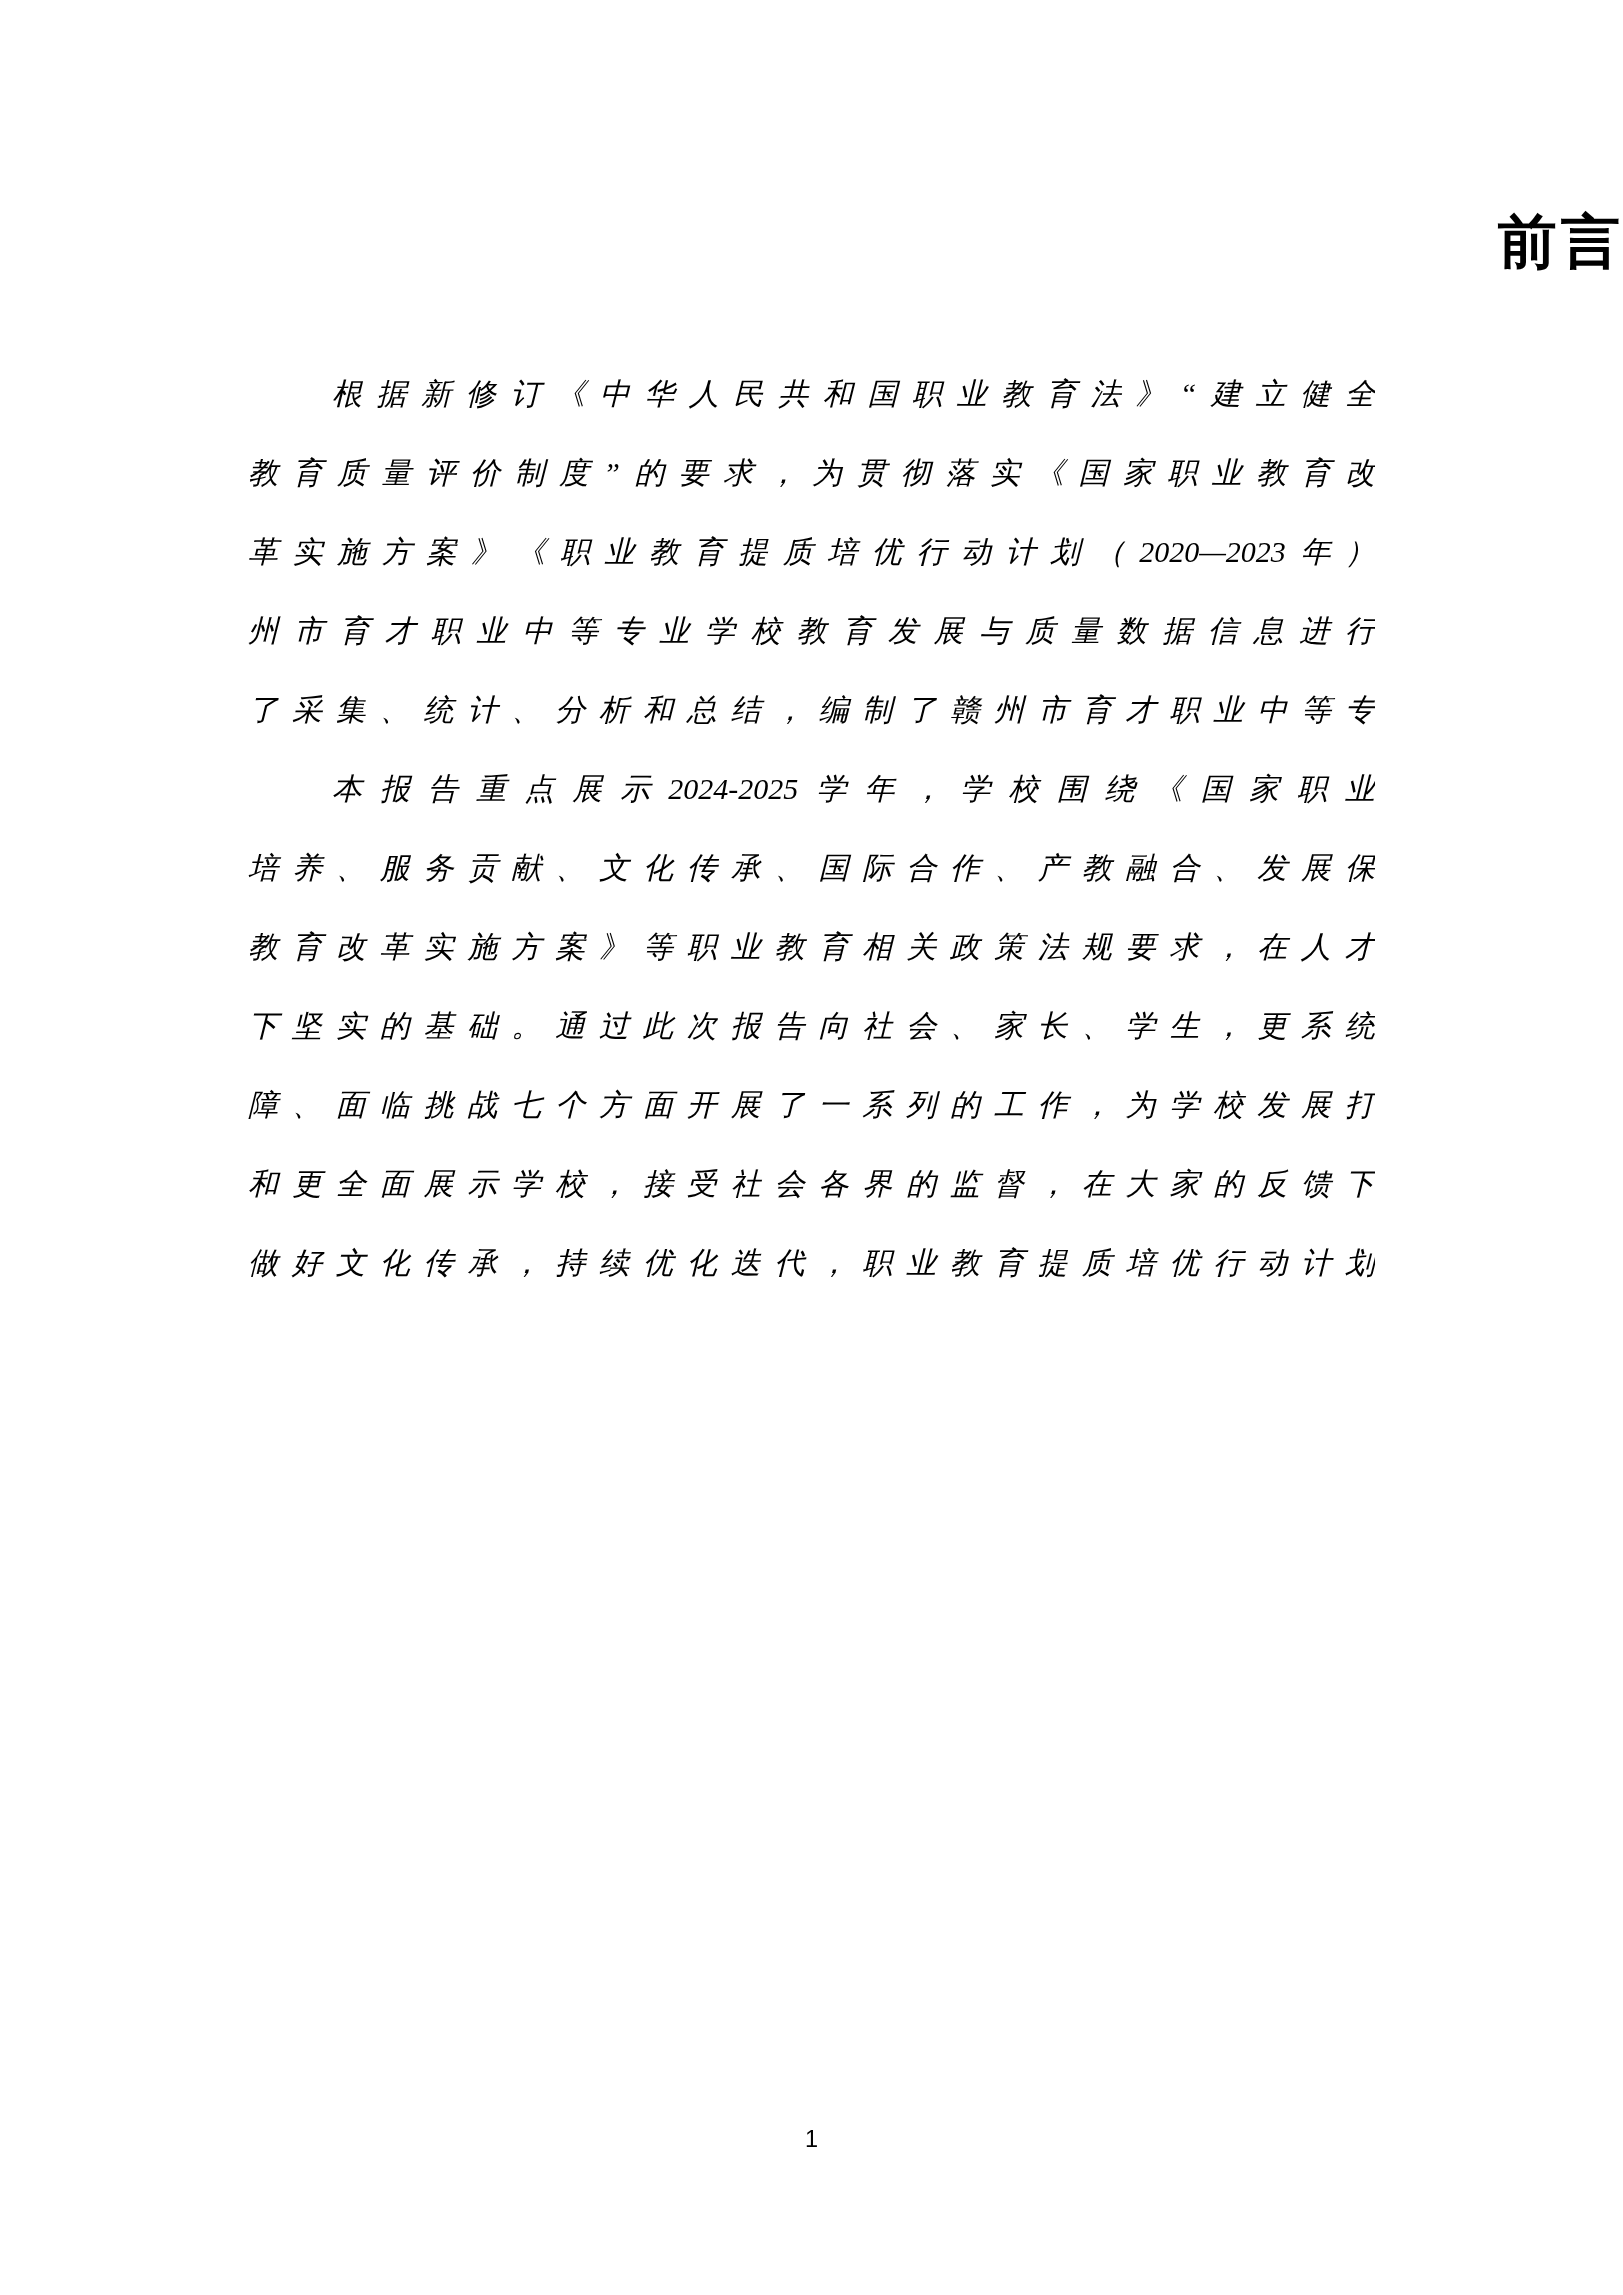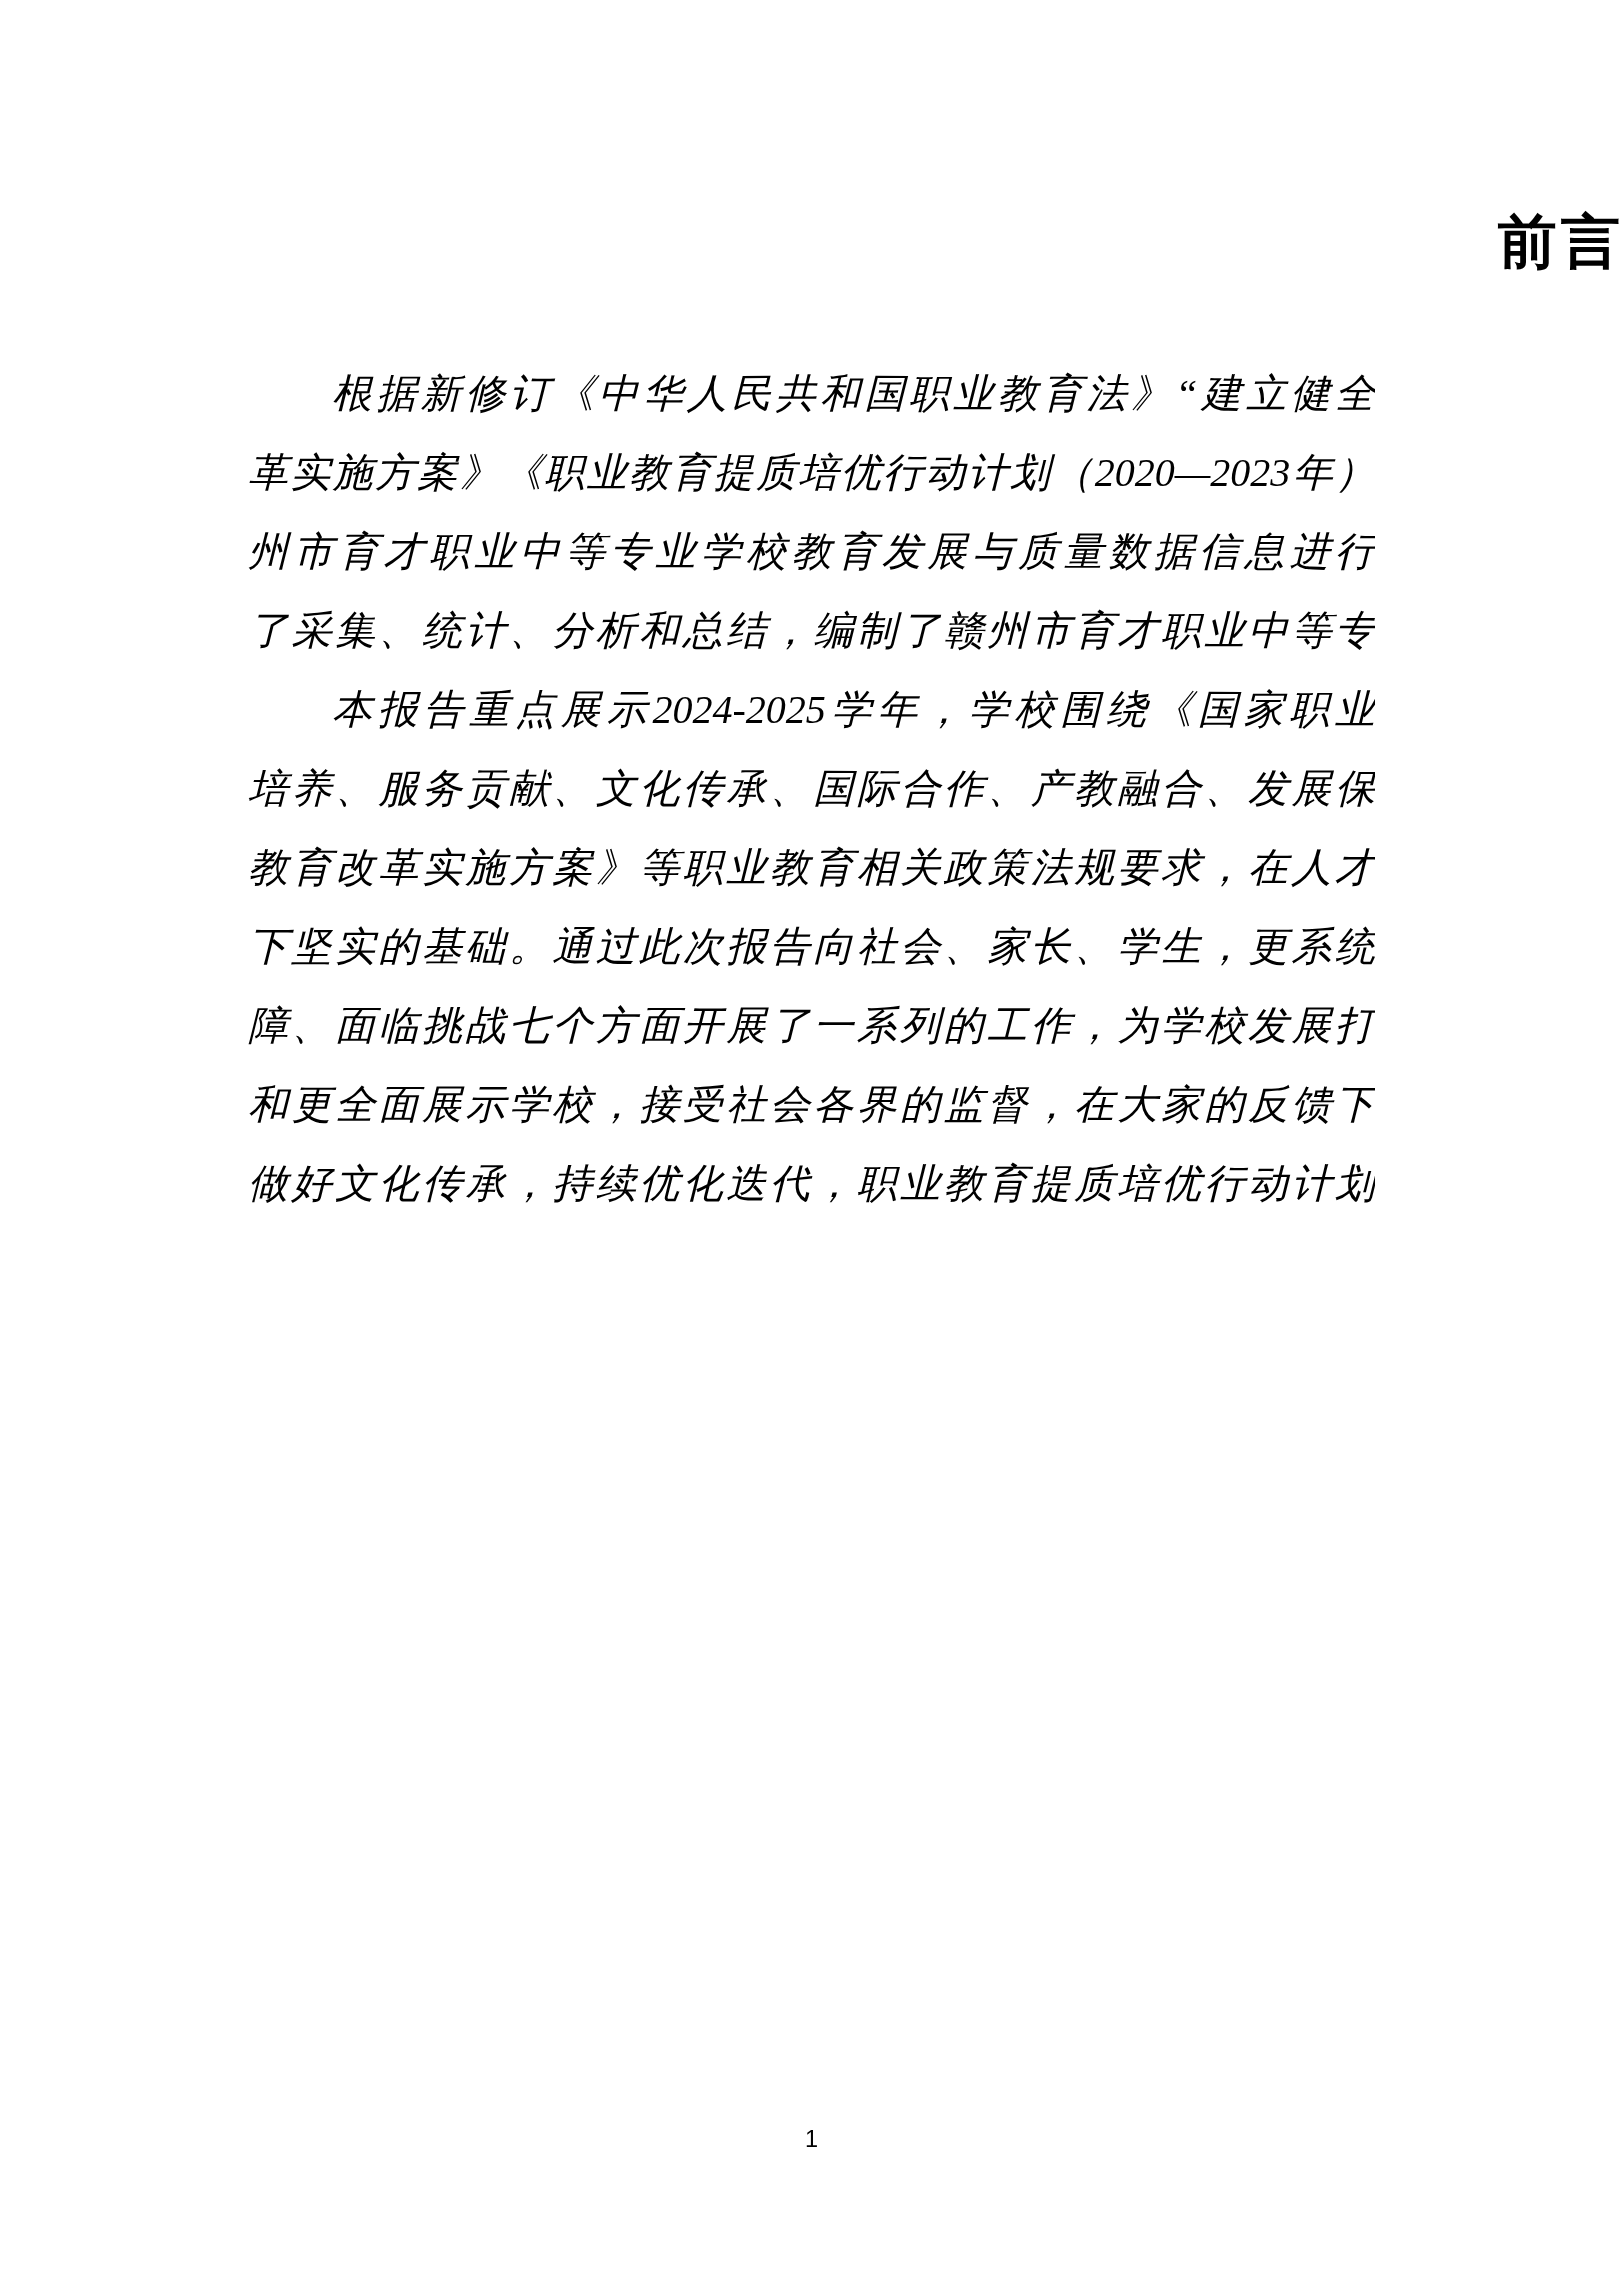--- a/index.html
+++ b/index.html
@@ -30,21 +30,21 @@
     letter-spacing: 4.1px;
     color: #000000;
   }
   .body-text {
     position: absolute;
     top: 354px;
     left: 248px;
     width: 1127px;
     font-family: "Liberation Serif", "DejaVu Serif", serif;
     font-style: italic;
-    font-size: 40px;
+    font-size: 30px;
     line-height: 79px;
     color: #000000;
   }
   .line {
     height: 79px;
     text-align: justify;
     text-align-last: justify;
     text-justify: inter-ideograph;
     white-space: normal;
     overflow: hidden;
@@ -71,20 +71,21 @@
 </head>
 <body>
 
 <div class="page">
 
   <h1 class="doc-title">前言</h1>
 
   <div class="body-text">
 
     <div class="line indent">根据新修订《中华人民共和国职业教育法》“建立健全</div>
+    <div class="line">教育质量评价制度”的要求，为贯彻落实《国家职业教育改</div>
     <div class="line">革实施方案》《职业教育提质培优行动计划（2020—2023年）</div>
     <div class="line">州市育才职业中等专业学校教育发展与质量数据信息进行</div>
     <div class="line">了采集、统计、分析和总结，编制了赣州市育才职业中等专</div>
 
     <div class="line indent">本报告重点展示2024-2025学年，学校围绕《国家职业</div>
     <div class="line">培养、服务贡献、文化传承、国际合作、产教融合、发展保</div>
     <div class="line">教育改革实施方案》等职业教育相关政策法规要求，在人才</div>
     <div class="line">下坚实的基础。通过此次报告向社会、家长、学生，更系统</div>
     <div class="line">障、面临挑战七个方面开展了一系列的工作，为学校发展打</div>
     <div class="line">和更全面展示学校，接受社会各界的监督，在大家的反馈下</div>

